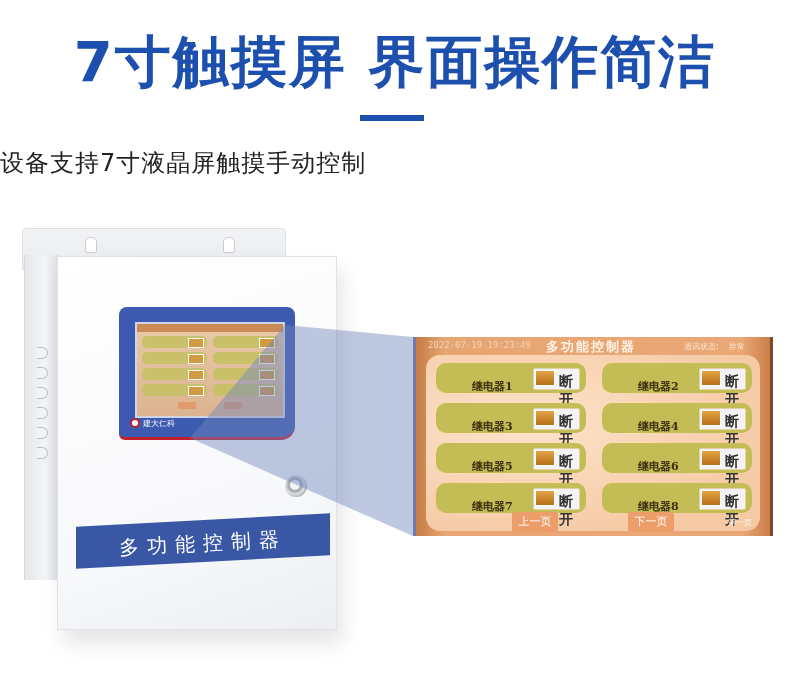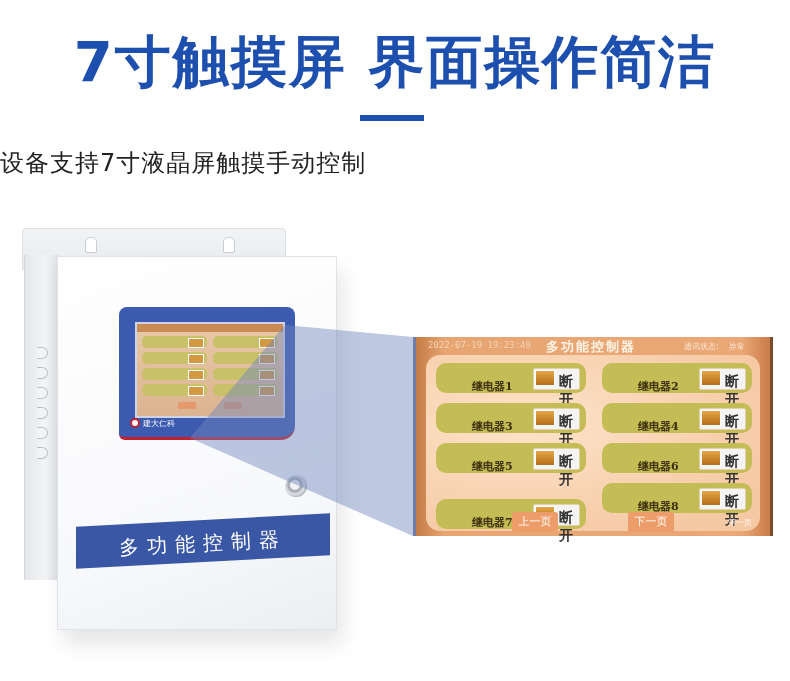--- a/index.html
+++ b/index.html
@@ -142,21 +142,21 @@
           <span class="switch-text">断开</span>
         </div>
     </div>
     <div class="relay" style="left:176px;top:88px">
       <span class="relay-label">继电器6</span>
       <div class="switch">
           <span class="switch-knob"></span>
           <span class="switch-text">断开</span>
         </div>
     </div>
-    <div class="relay" style="left:10px;top:144px">
+    <div class="relay" style="left:10px;top:128px">
       <span class="relay-label">继电器7</span>
       <div class="switch">
           <span class="switch-knob"></span>
           <span class="switch-text">断开</span>
         </div>
     </div>
     <div class="relay" style="left:176px;top:128px">
       <span class="relay-label">继电器8</span>
       <div class="switch">
           <span class="switch-knob"></span>

